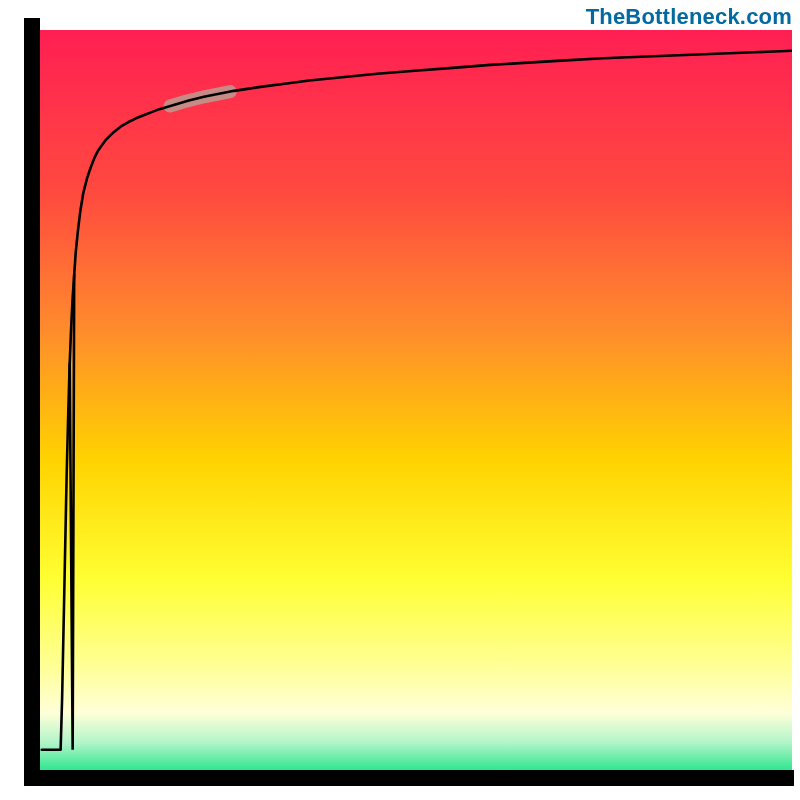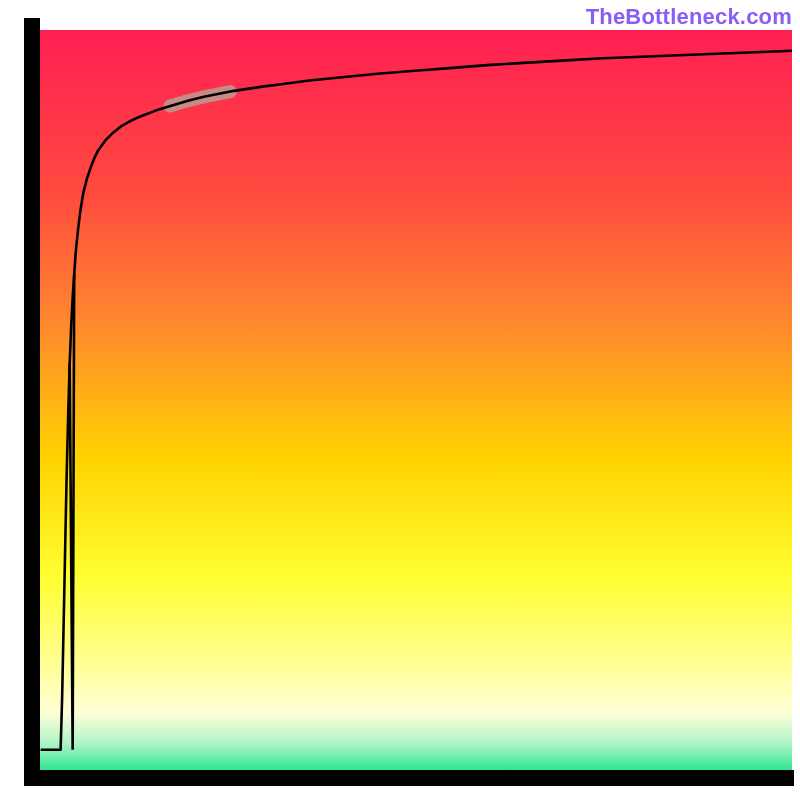--- a/index.html
+++ b/index.html
@@ -15,21 +15,21 @@
     position: relative;
     width: 800px;
     height: 800px;
   }
   .watermark {
     position: absolute;
     top: 4px;
     right: 8px;
     font-size: 22px;
     font-weight: 600;
-    color: #8b5cf6;
+    color: #0369a1;
     letter-spacing: 0.2px;
     user-select: none;
   }
   svg.chart {
     position: absolute;
     left: 0;
     top: 0;
     width: 800px;
     height: 800px;
     display: block;

